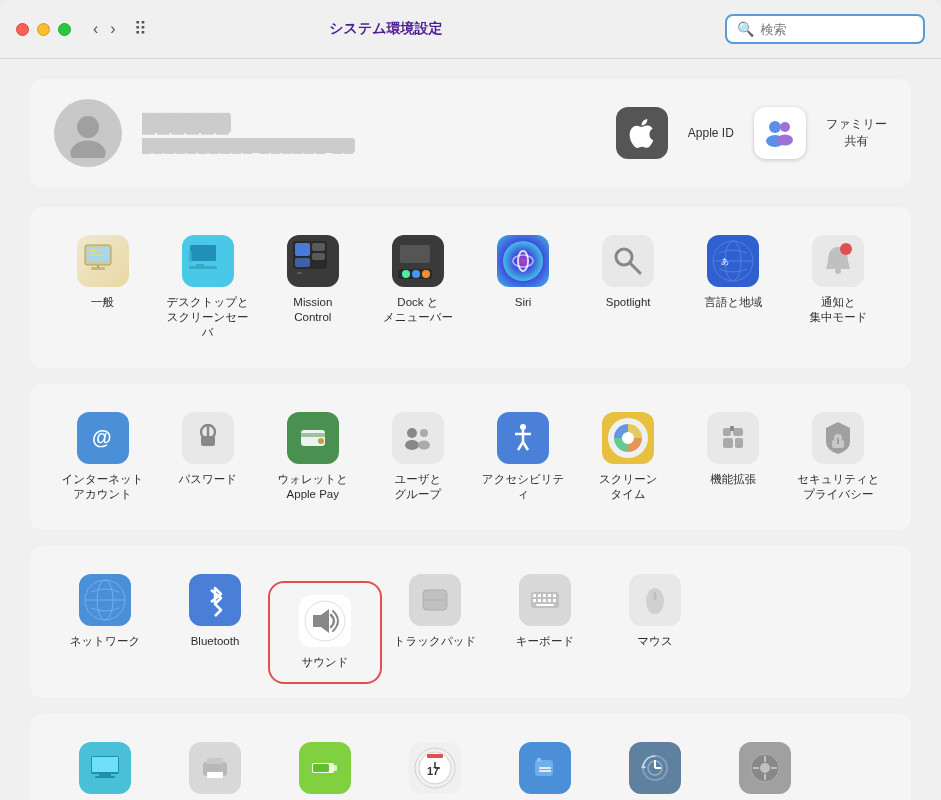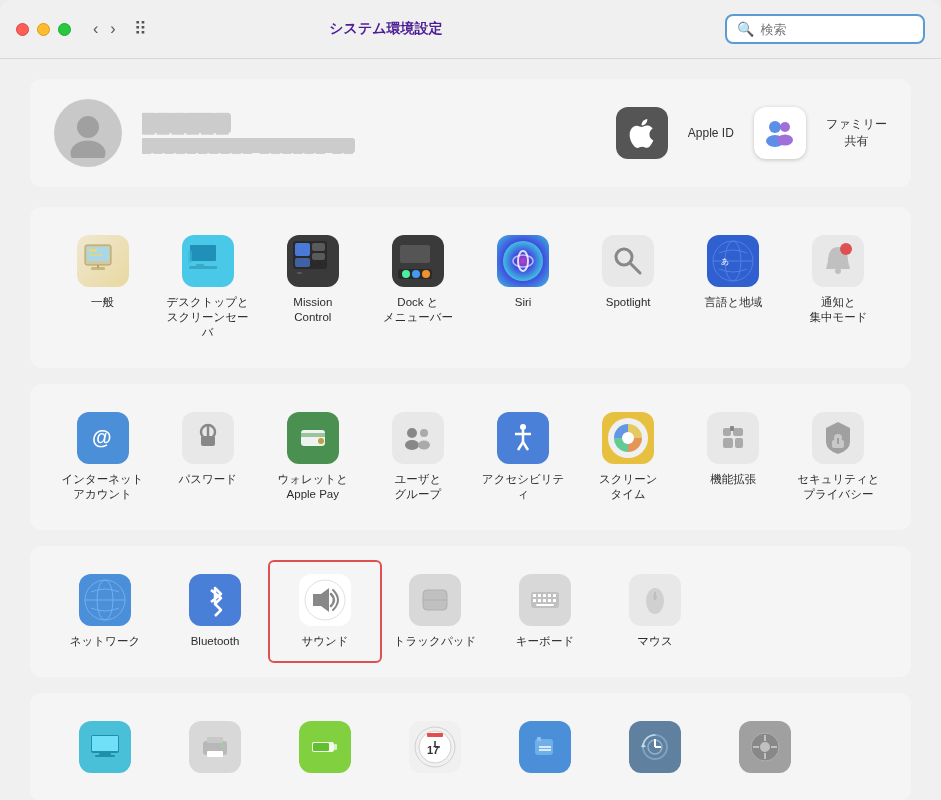--- a/index.html
+++ b/index.html
@@ -198,21 +198,22 @@
       align-items: center;
       gap: 8px;
       width: 110px;
       padding: 12px 8px;
       cursor: pointer;
       border-radius: 10px;
     }
 
     .grid-item.selected {
       outline: 2px solid #e05050;
-      border-radius: 4px;
+      border-radius: 14px;
+      margin-top: 21px;
     }
 
     .grid-item-icon {
       width: 52px;
       height: 52px;
       border-radius: 12px;
       display: flex;
       align-items: center;
       justify-content: center;
       font-size: 30px;

